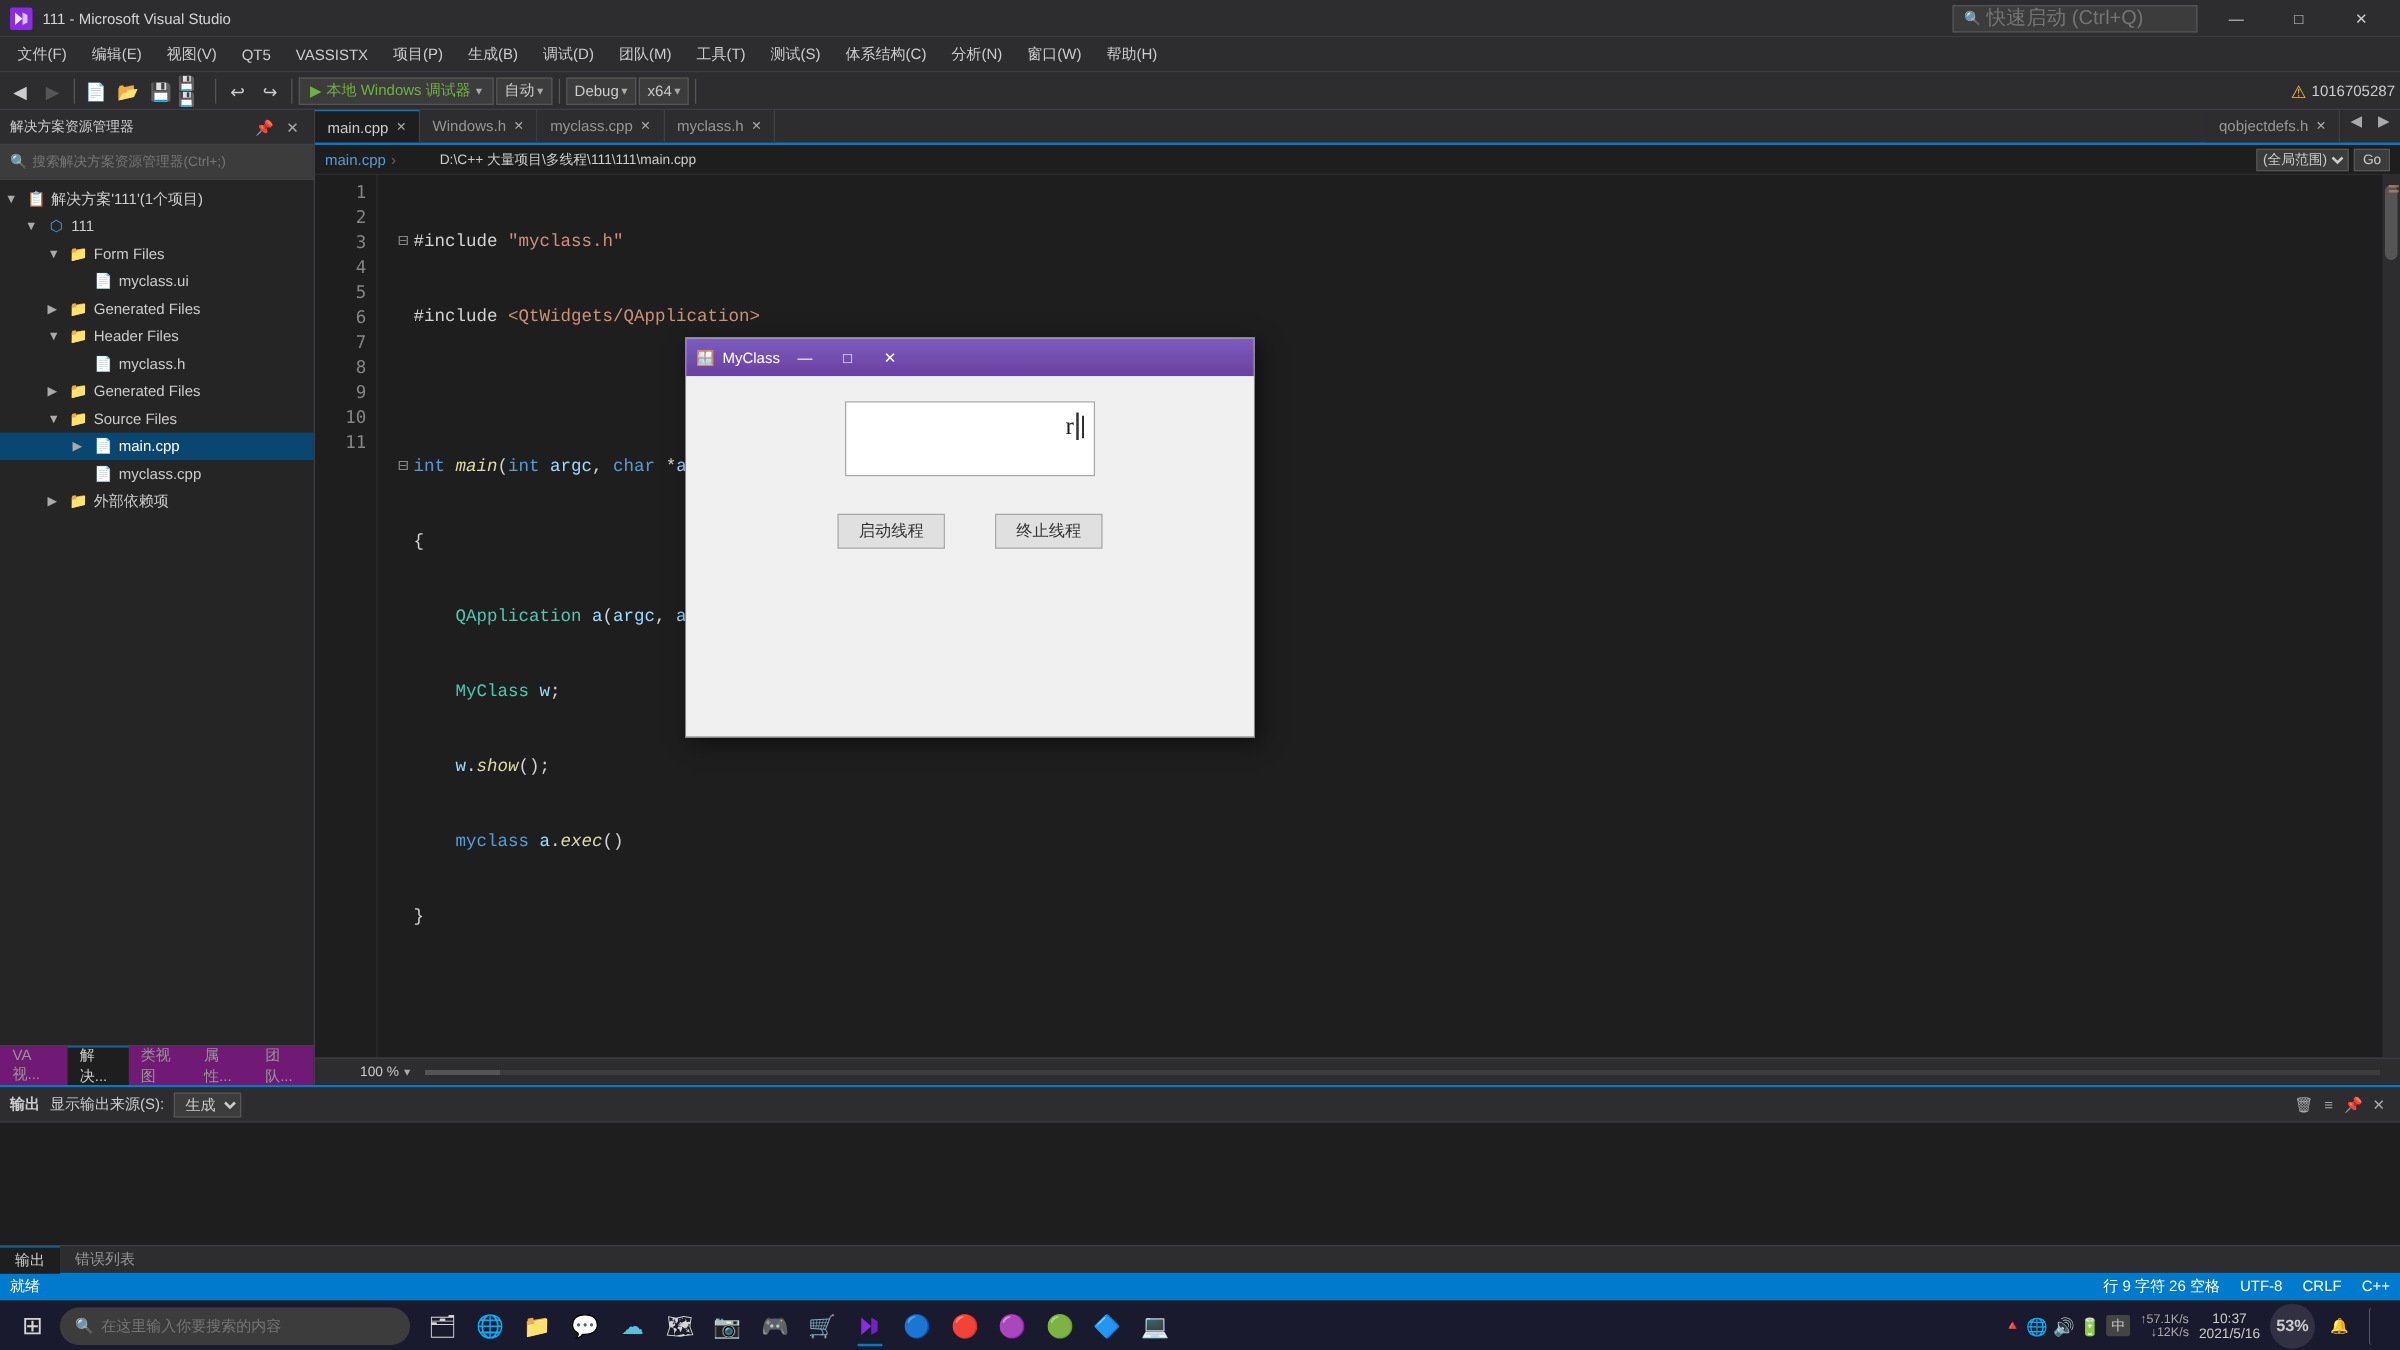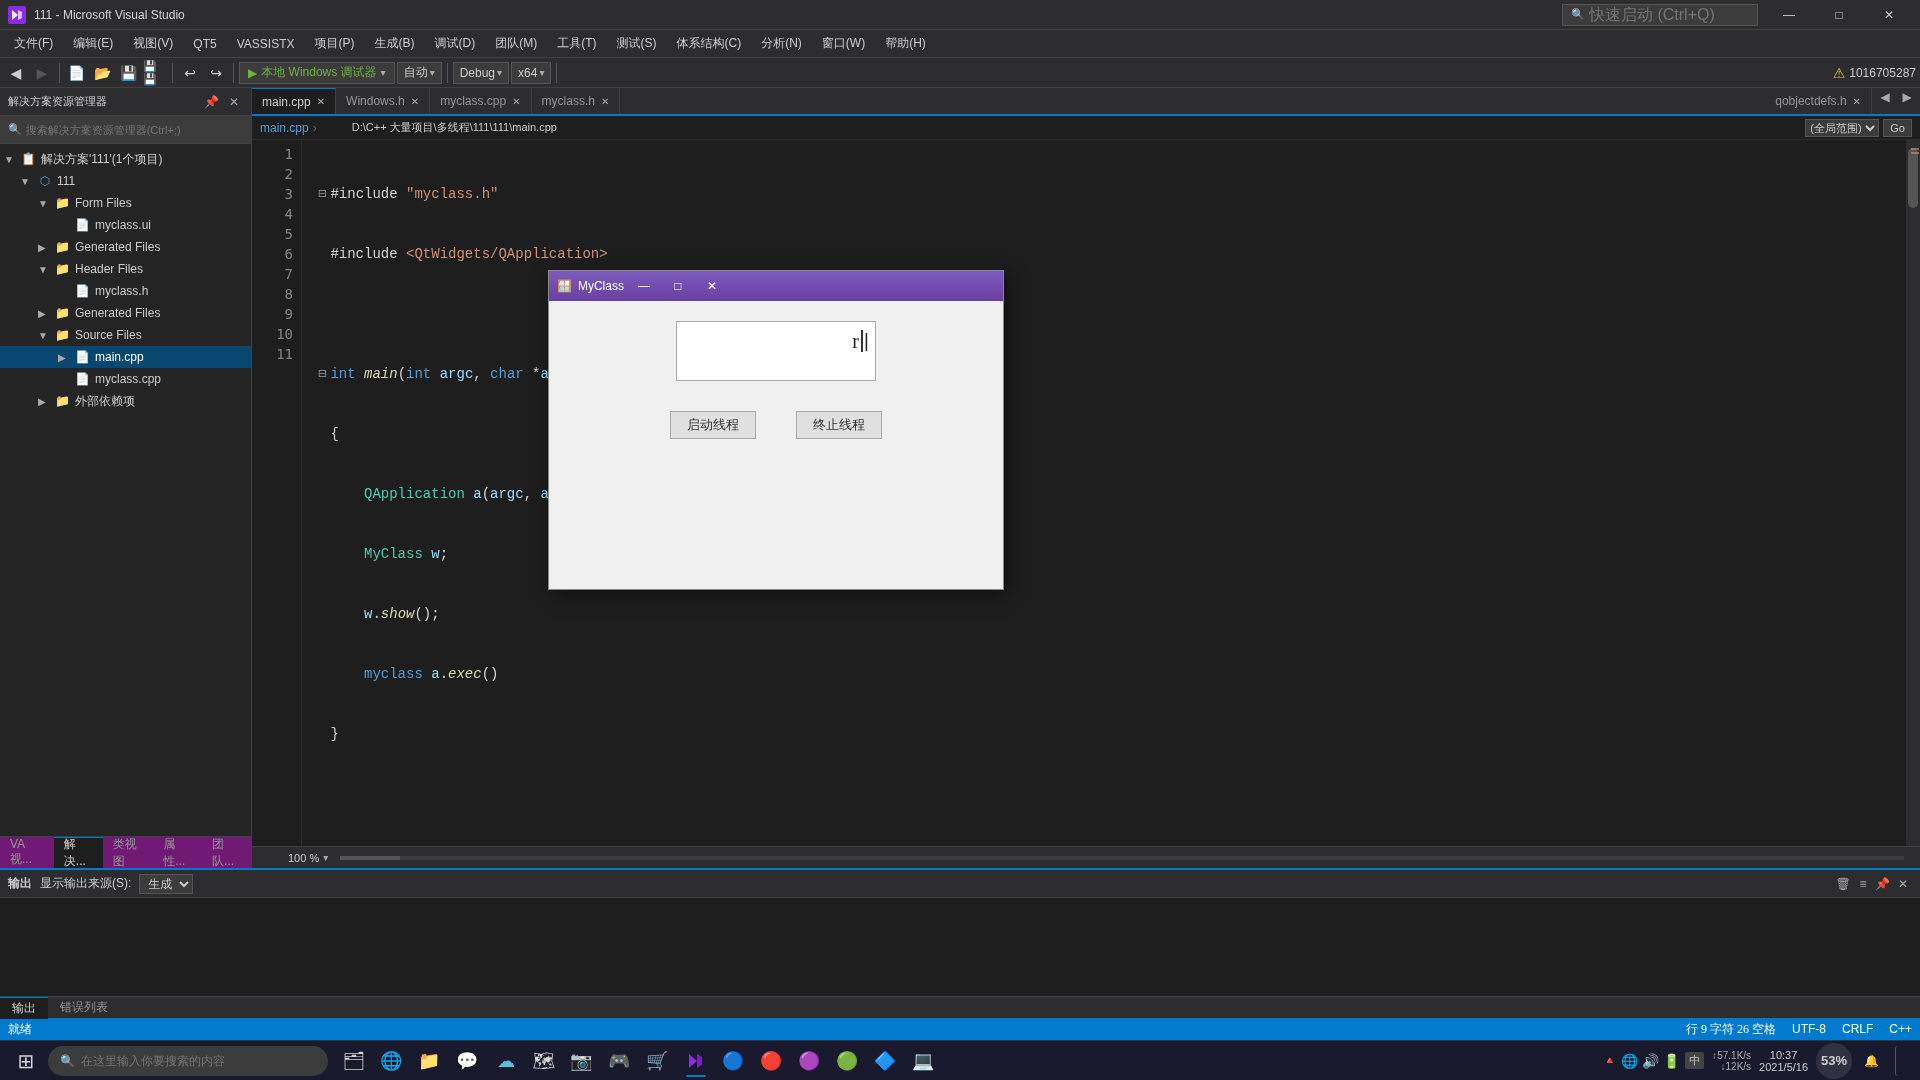--- a/index.html
+++ b/index.html
@@ -756,21 +756,21 @@
   </div>
 
   <div id="bottom-tabs">
     <div class="bottom-tab active">输出</div>
     <div class="bottom-tab">错误列表</div>
   </div>
 </div>
 
 <div id="status-bar">
   <span>就绪</span>
-  <span style="margin-left:auto;font-family:Liberation Serif, serif;">行 9    字符 26    空格</span>
+  <span style="margin-left:auto;">行 9    字符 26    空格</span>
   <span>UTF-8</span>
   <span>CRLF</span>
   <span>C++</span>
 </div>
 
 <div id="taskbar">
   <div class="taskbar-btn" style="font-size:20px;">⊞</div>
   <div id="taskbar-search">
     <span style="color:#aaa;">🔍</span>
     <input type="text" style="background: transparent; border: none; outline: none; color: rgb(204, 204, 204); font-size: 12px; flex: 1 1 0%;" placeholder="在这里输入你要搜索的内容">

